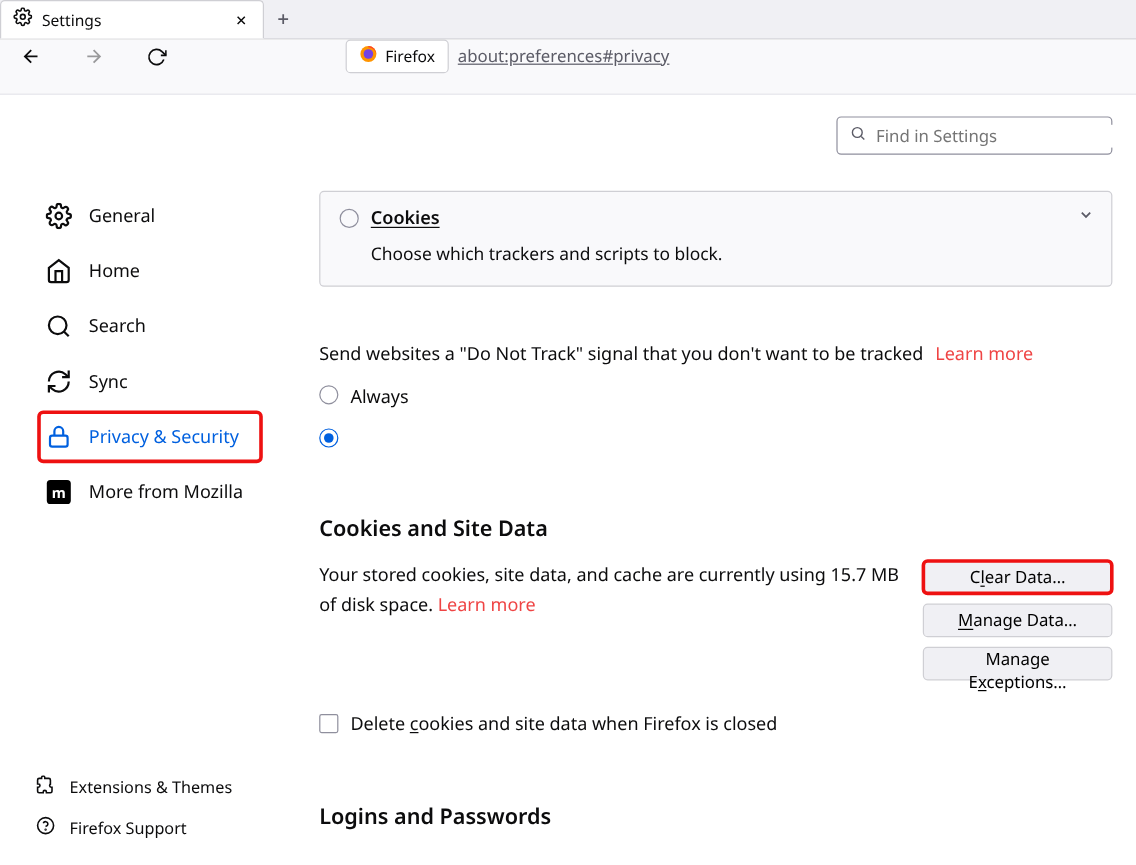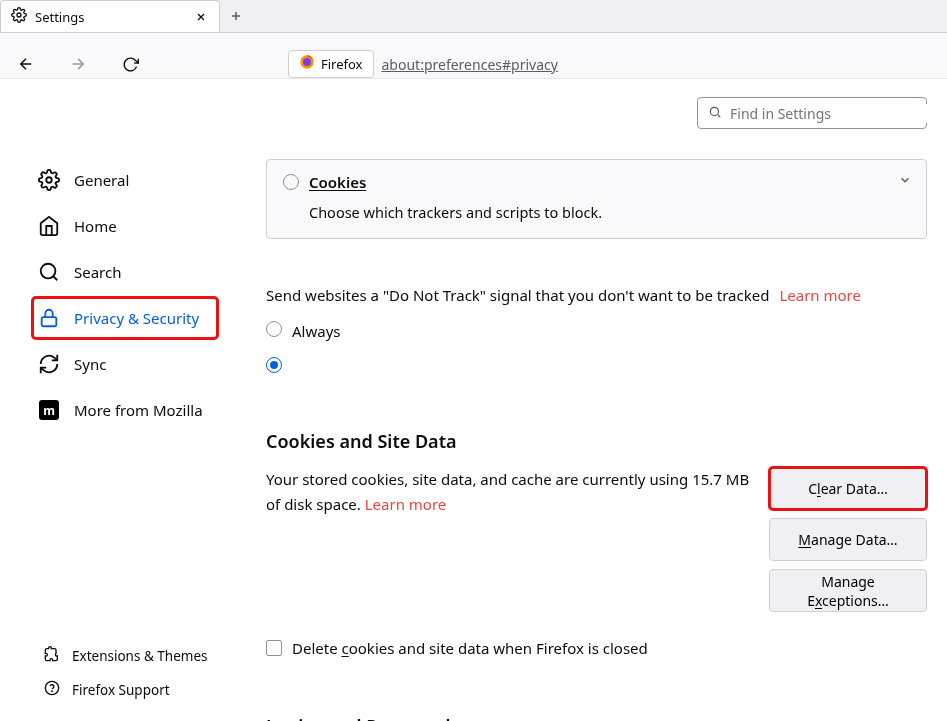--- a/index.html
+++ b/index.html
@@ -37,21 +37,21 @@
 }
 .tab-title { flex: 1; font-size: 13px; }
 .tab-close { width: 16px; height: 16px; display:flex;align-items:center;justify-content:center; cursor:pointer;}
 .newtab { width: 32px; height: 32px; display:flex;align-items:center;justify-content:center; cursor:pointer;}
 
 .navbar {
   height: 46px;
   background: #f9f9fb;
   border-bottom: 1px solid #e7e7ec;
   display: flex;
-  align-items: flex-end;
+  align-items: flex-start;
   padding: 0 12px;
   gap: 24px;
 }
 .navbtn { width:28px;height:28px;display:flex;align-items:center;justify-content:center;border-radius:4px;cursor:pointer;}
 .urlbar {
   margin-left: 120px;
   display:flex;align-items:center;gap:0;
 }
 .identity {
   height:28px;
@@ -107,21 +107,21 @@
   border-radius:4px;
   cursor:pointer;
   font-size:15px;
   margin-bottom: 4px;
 }
 .side-item.active { color:#0060df;}
 .side-ico {width:22px;height:22px;display:flex;align-items:center;justify-content:center;}
 .side-bottom {
   position:absolute;
   bottom: 14px;
-  left: 44px;
+  left: 30px;
 }
 .side-small {
   display:flex;align-items:center;gap:12px;
   height:34px;
   font-size:13.5px;
   cursor:pointer;
 }
 .hl-red { outline: 3px solid #e11; outline-offset: -2px; }
 
 .main {
@@ -156,21 +156,21 @@
 .dnt-row { font-size:15px; display:flex; gap:10px; align-items:center; flex-wrap:wrap;}
 .link { color:#ef4444; cursor:pointer;}
 .opt-row { display:flex;align-items:flex-start;gap:10px;margin-top:16px;font-size:15px;}
 h2.sect { font-size:18px;font-weight:600;margin-bottom:14px;}
 .cookiesrow {
   display:flex;gap:18px;
 }
 .cookiestext { flex:1; font-size:15px; line-height:1.65;}
 .btncol { display:flex;flex-direction:column;gap:8px;width:158px;}
 .btn {
-  height:43px;
+  height:28px;
   background:#f0f0f4;
   border:1px solid #cfcfd4;
   border-radius:4px;
   font-size:14px;
   font-family:inherit;
   cursor:pointer;
   padding: 0 10px;
 }
 .checkbox {
   width:16px;height:16px;border:1.5px solid #8f8f9d;border-radius:2px;
@@ -275,39 +275,39 @@
       </div>
       <div class="side-item">
         <span class="side-ico">
           <svg width="22" height="22" viewBox="0 0 24 24" fill="none" stroke="#0c0c0d" stroke-width="2">
               <circle cx="11" cy="11" r="8"></circle>
               <path d="m21 21-4.35-4.35"></path>
             </svg>
         </span>
         <span>Search</span>
       </div>
-      <div class="side-item active hl-red" style="width:186px">
-        <span class="side-ico">
-          <svg width="22" height="22" viewBox="0 0 24 24" fill="none" stroke="#0060df" stroke-width="2">
-              <rect x="4" y="11" width="16" height="10" rx="2"></rect>
-              <path d="M8 11V7a4 4 0 0 1 8 0v4"></path>
-            </svg>
-        </span>
-        <span>Privacy &amp; Security</span>
-      </div>
       <div class="side-item">
         <span class="side-ico">
           <svg width="22" height="22" viewBox="0 0 24 24" fill="none" stroke="#0c0c0d" stroke-width="2">
               <path d="M21 2v6h-6"></path>
               <path d="M3 12a9 9 0 0 1 15-6.7L21 8"></path>
               <path d="M3 22v-6h6"></path>
               <path d="M21 12a9 9 0 0 1-15 6.7L3 16"></path>
             </svg>
         </span>
         <span>Sync</span>
+      </div>
+      <div class="side-item active hl-red" style="width:186px">
+        <span class="side-ico">
+          <svg width="22" height="22" viewBox="0 0 24 24" fill="none" stroke="#0060df" stroke-width="2">
+              <rect x="4" y="11" width="16" height="10" rx="2"></rect>
+              <path d="M8 11V7a4 4 0 0 1 8 0v4"></path>
+            </svg>
+        </span>
+        <span>Privacy &amp; Security</span>
       </div>
       <div class="side-item">
         <span class="side-ico">
             <span class="mozicon">m</span>
           </span>
         <span>More from Mozilla</span>
       </div>
 
       <div class="side-bottom">
         <div class="side-small">

